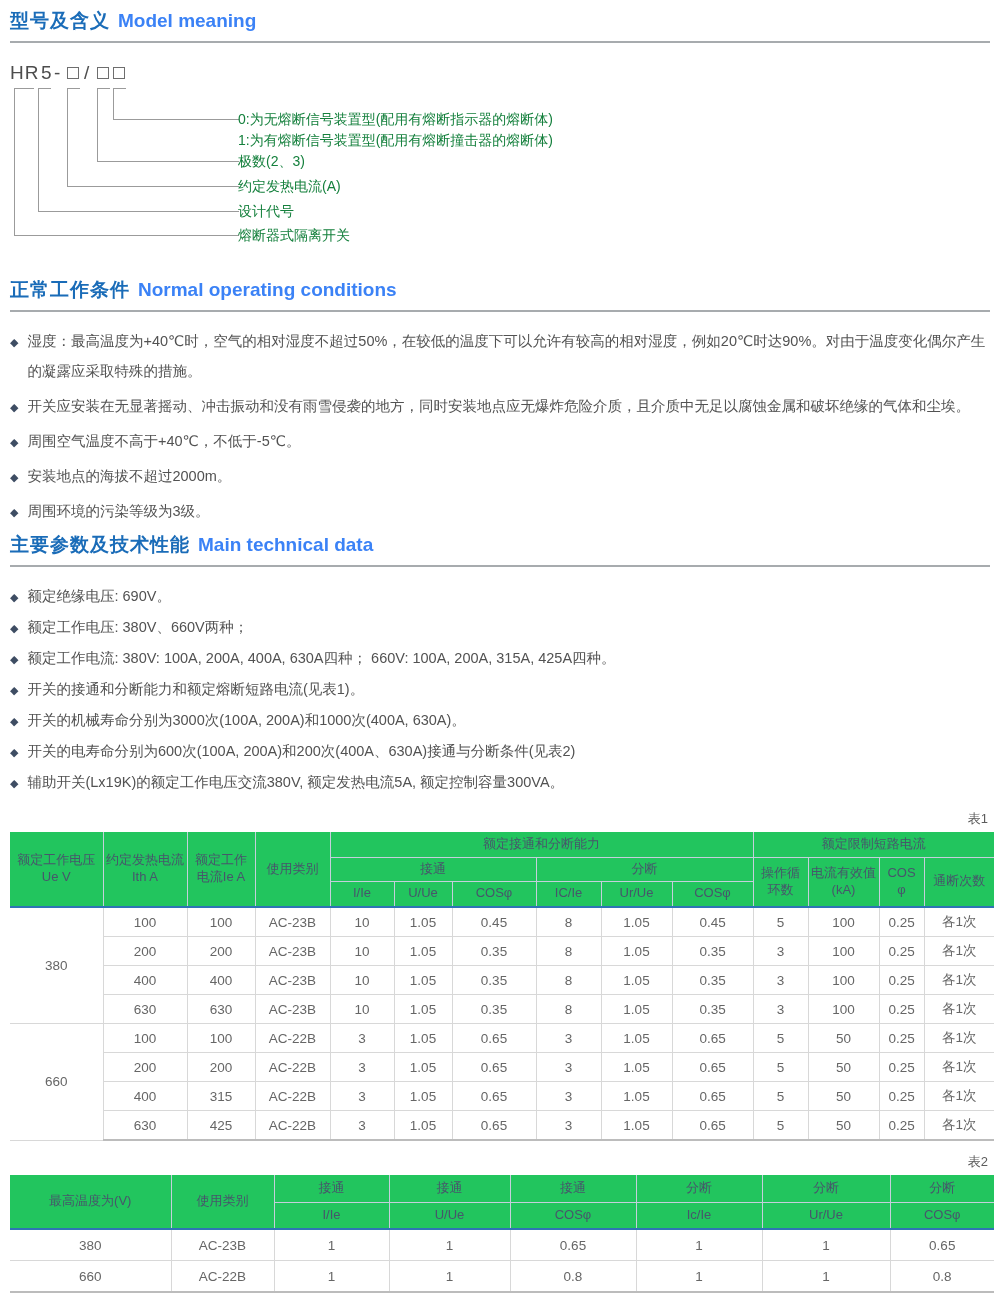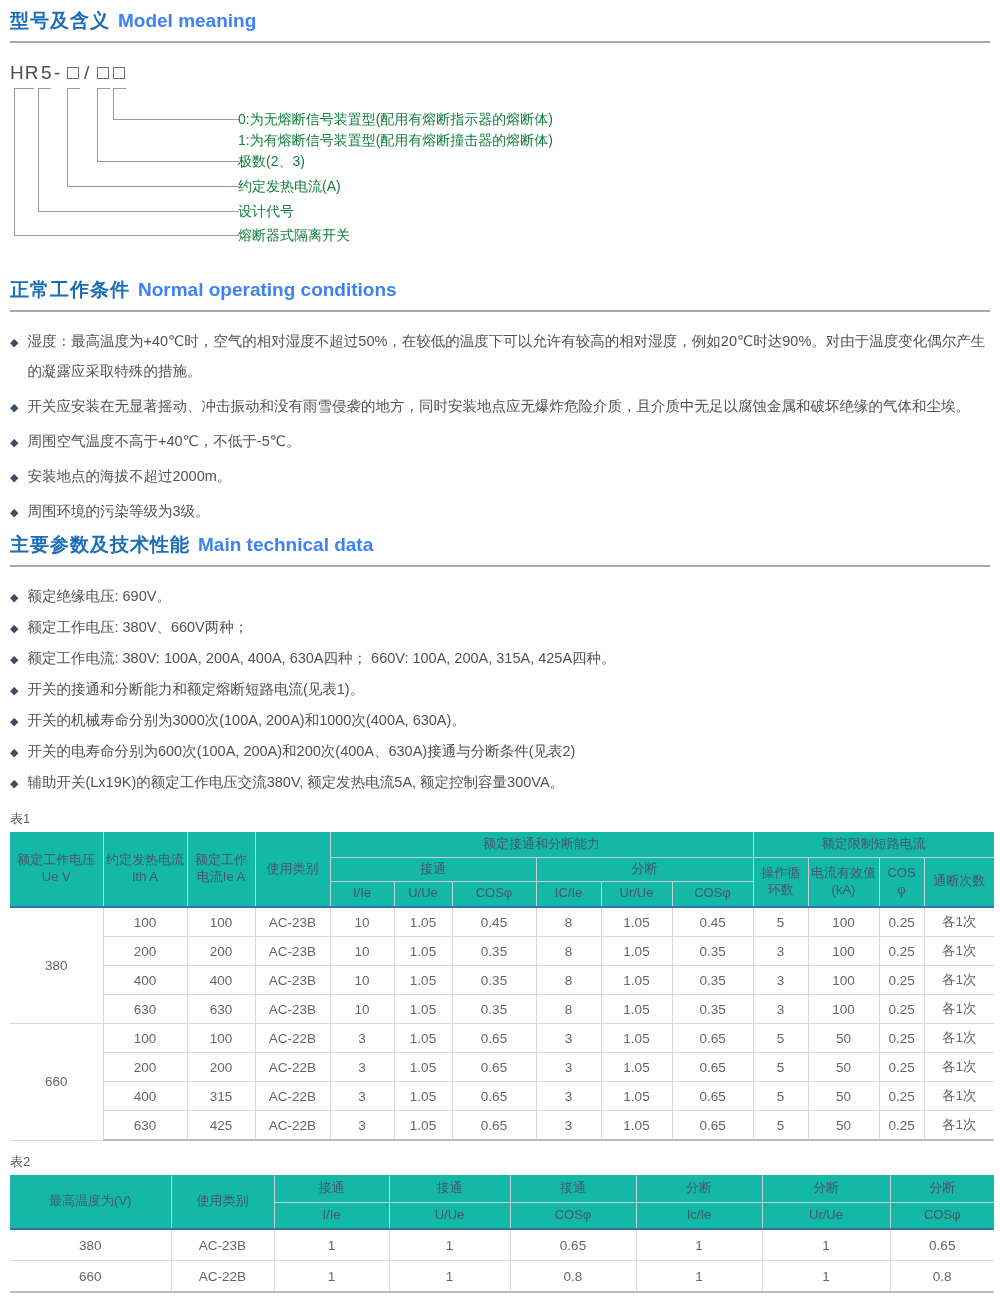--- a/index.html
+++ b/index.html
@@ -22,25 +22,25 @@
 
   
   .bullets{margin-top:14px}
   .bullet{display:flex;gap:9px;font-size:14.5px;color:#525252;line-height:30px}
   .bullets.tech .bullet{line-height:31px}
   .bullets.cond .bullet{margin-bottom:5px}
   .dm{flex:0 0 auto;font-size:11px;color:#3e4d63;transform:translateY(1px)}
   .btext{flex:1 1 auto}
 
   
-  .table-tag{font-size:13px;color:#5c5c5c;margin:12px 2px 4px 0}
+  .table-tag{text-align:right;font-size:13px;color:#5c5c5c;margin:12px 2px 4px 0}
 
   
   table.tbl{border-collapse:collapse;width:984px;table-layout:fixed}
-  .tbl th{background:#14b8a6;font-weight:normal;color:#47566b;font-size:13px;border:1px solid #c4cfdb;padding:2px 2px;line-height:1.3;text-align:center;vertical-align:middle}
+  .tbl th{background:#22c55e;font-weight:normal;color:#47566b;font-size:13px;border:1px solid #c4cfdb;padding:2px 2px;line-height:1.3;text-align:center;vertical-align:middle}
   .tbl td{color:#666;font-size:13.5px;text-align:center;vertical-align:middle;border:1px solid #d8d8d8;height:26px;padding:1px 2px}
   .tbl tr > *:first-child{border-left:none}
   .tbl tr > *:last-child{border-right:none}
   .tbl thead tr:first-child th{border-top:none}
   .tbl thead .hb{border-bottom:2.5px solid #2e74b5}
   .t1 thead tr:nth-child(1){height:25px}
   .t1 thead tr:nth-child(2){height:24px}
   .t1 thead tr:nth-child(3){height:26px}
   .t1 tbody.grp2 tr:first-child td{border-top:1px solid #b2b2b2}
   .t1 tbody.grp2 tr:last-child td{border-bottom:2px solid #bcbcbc}

